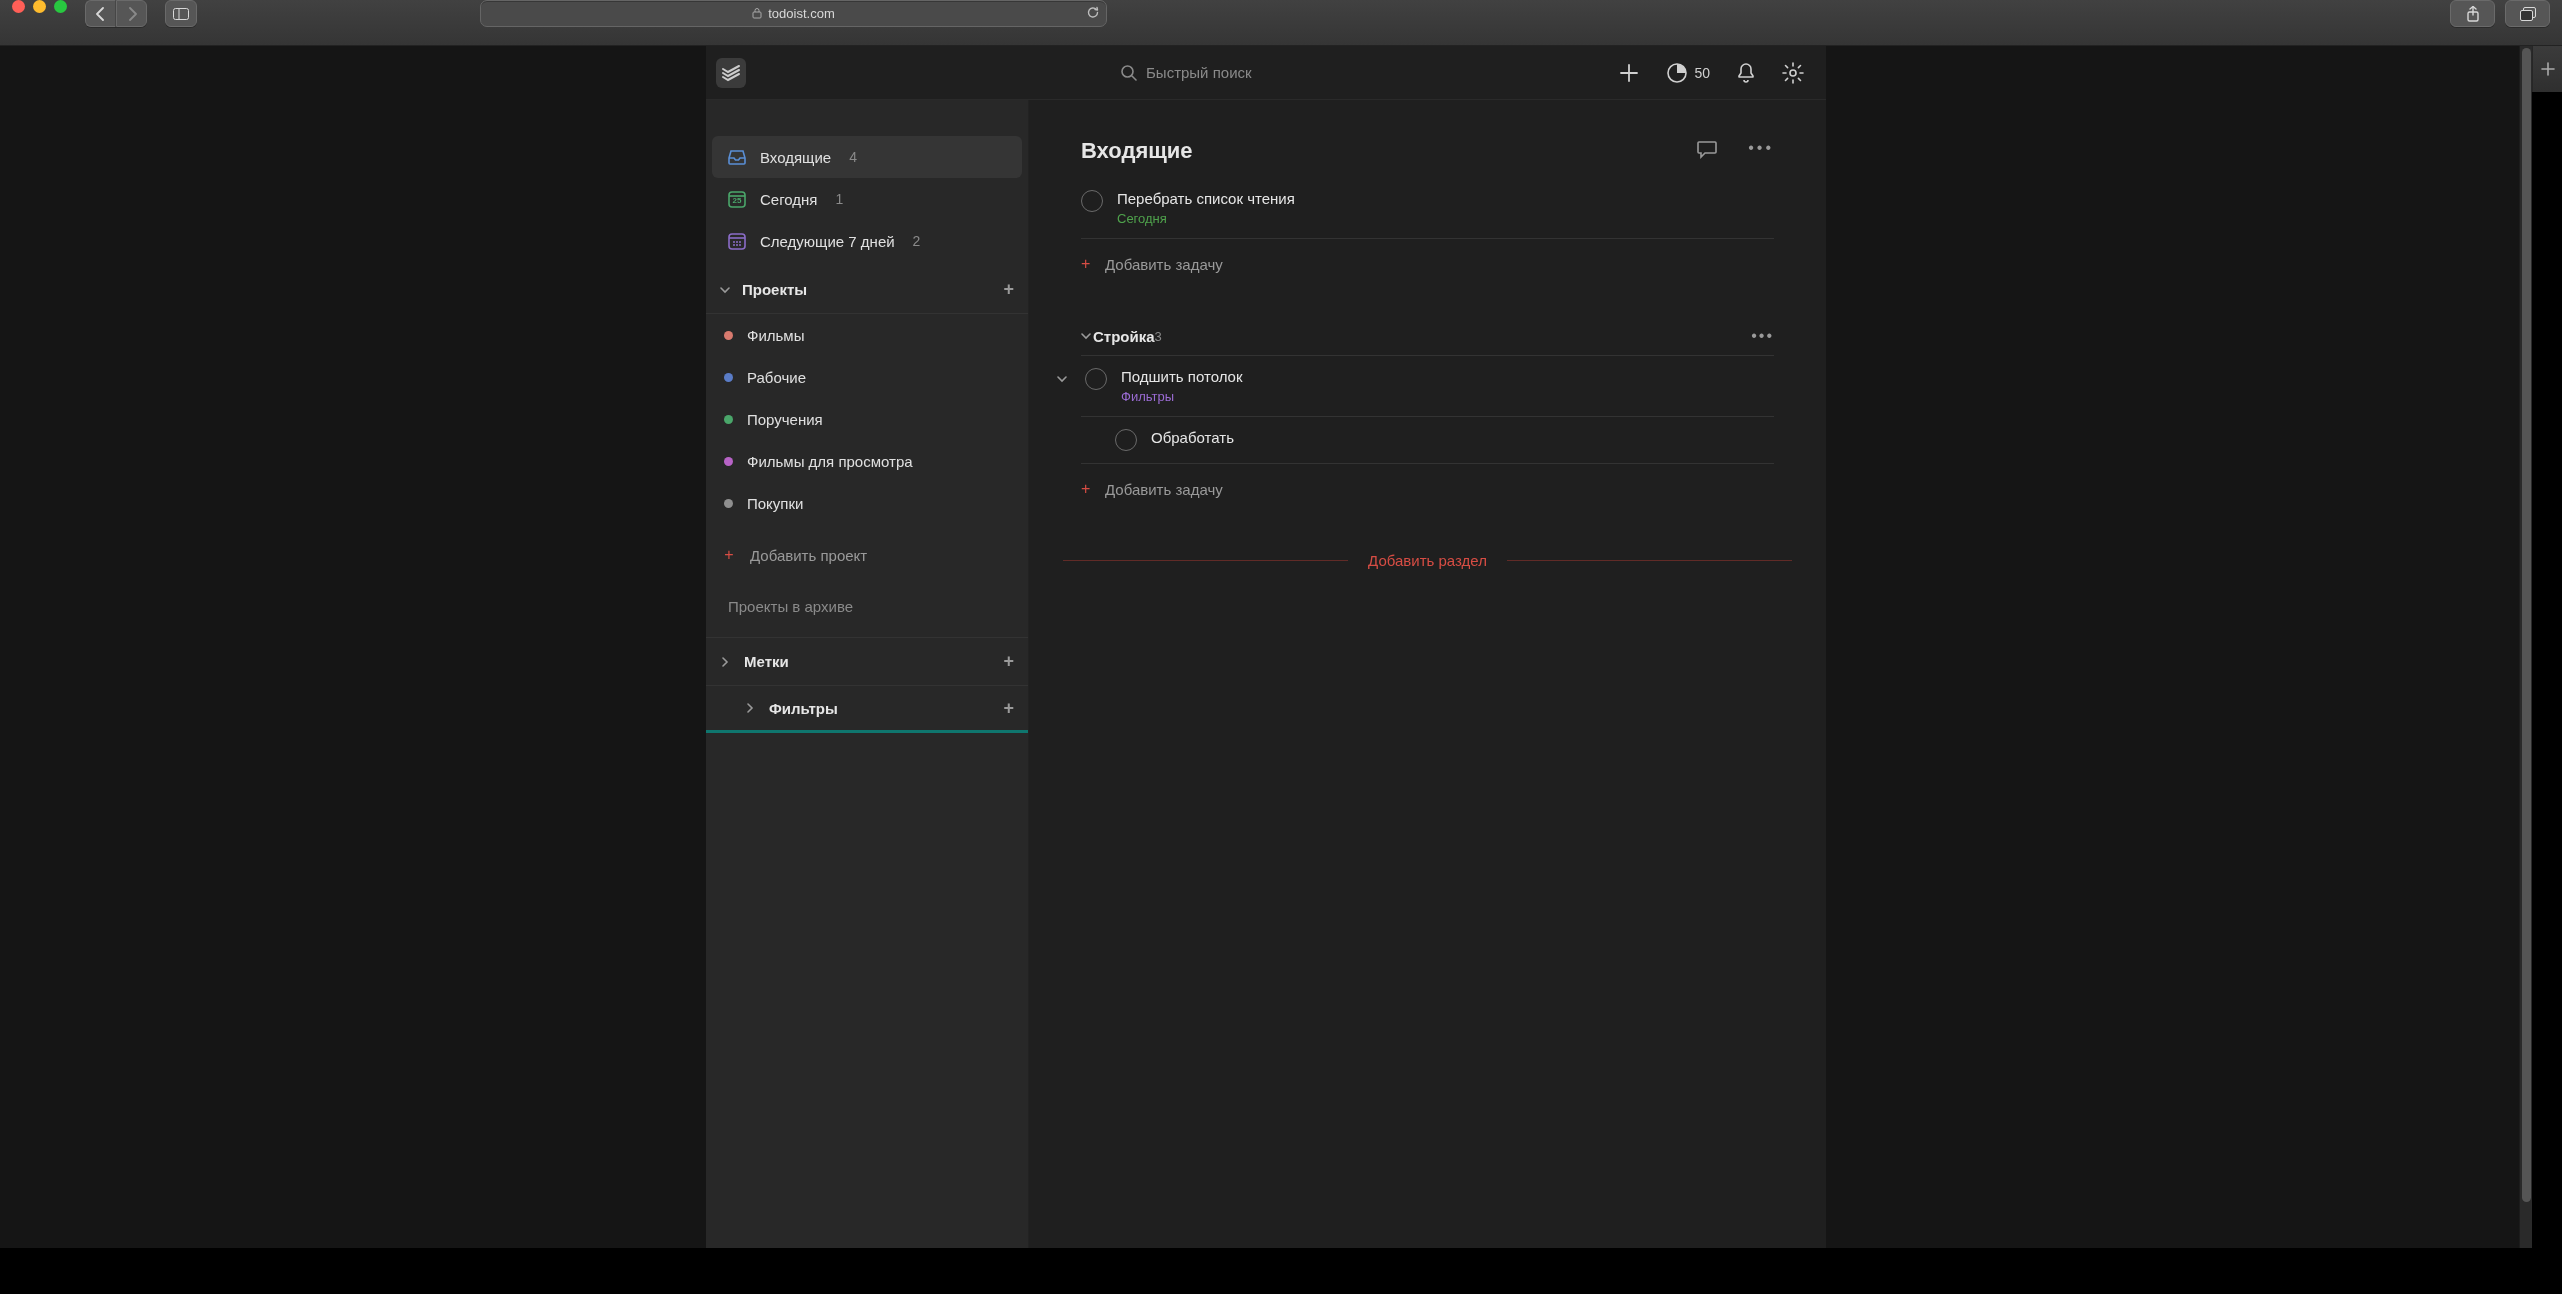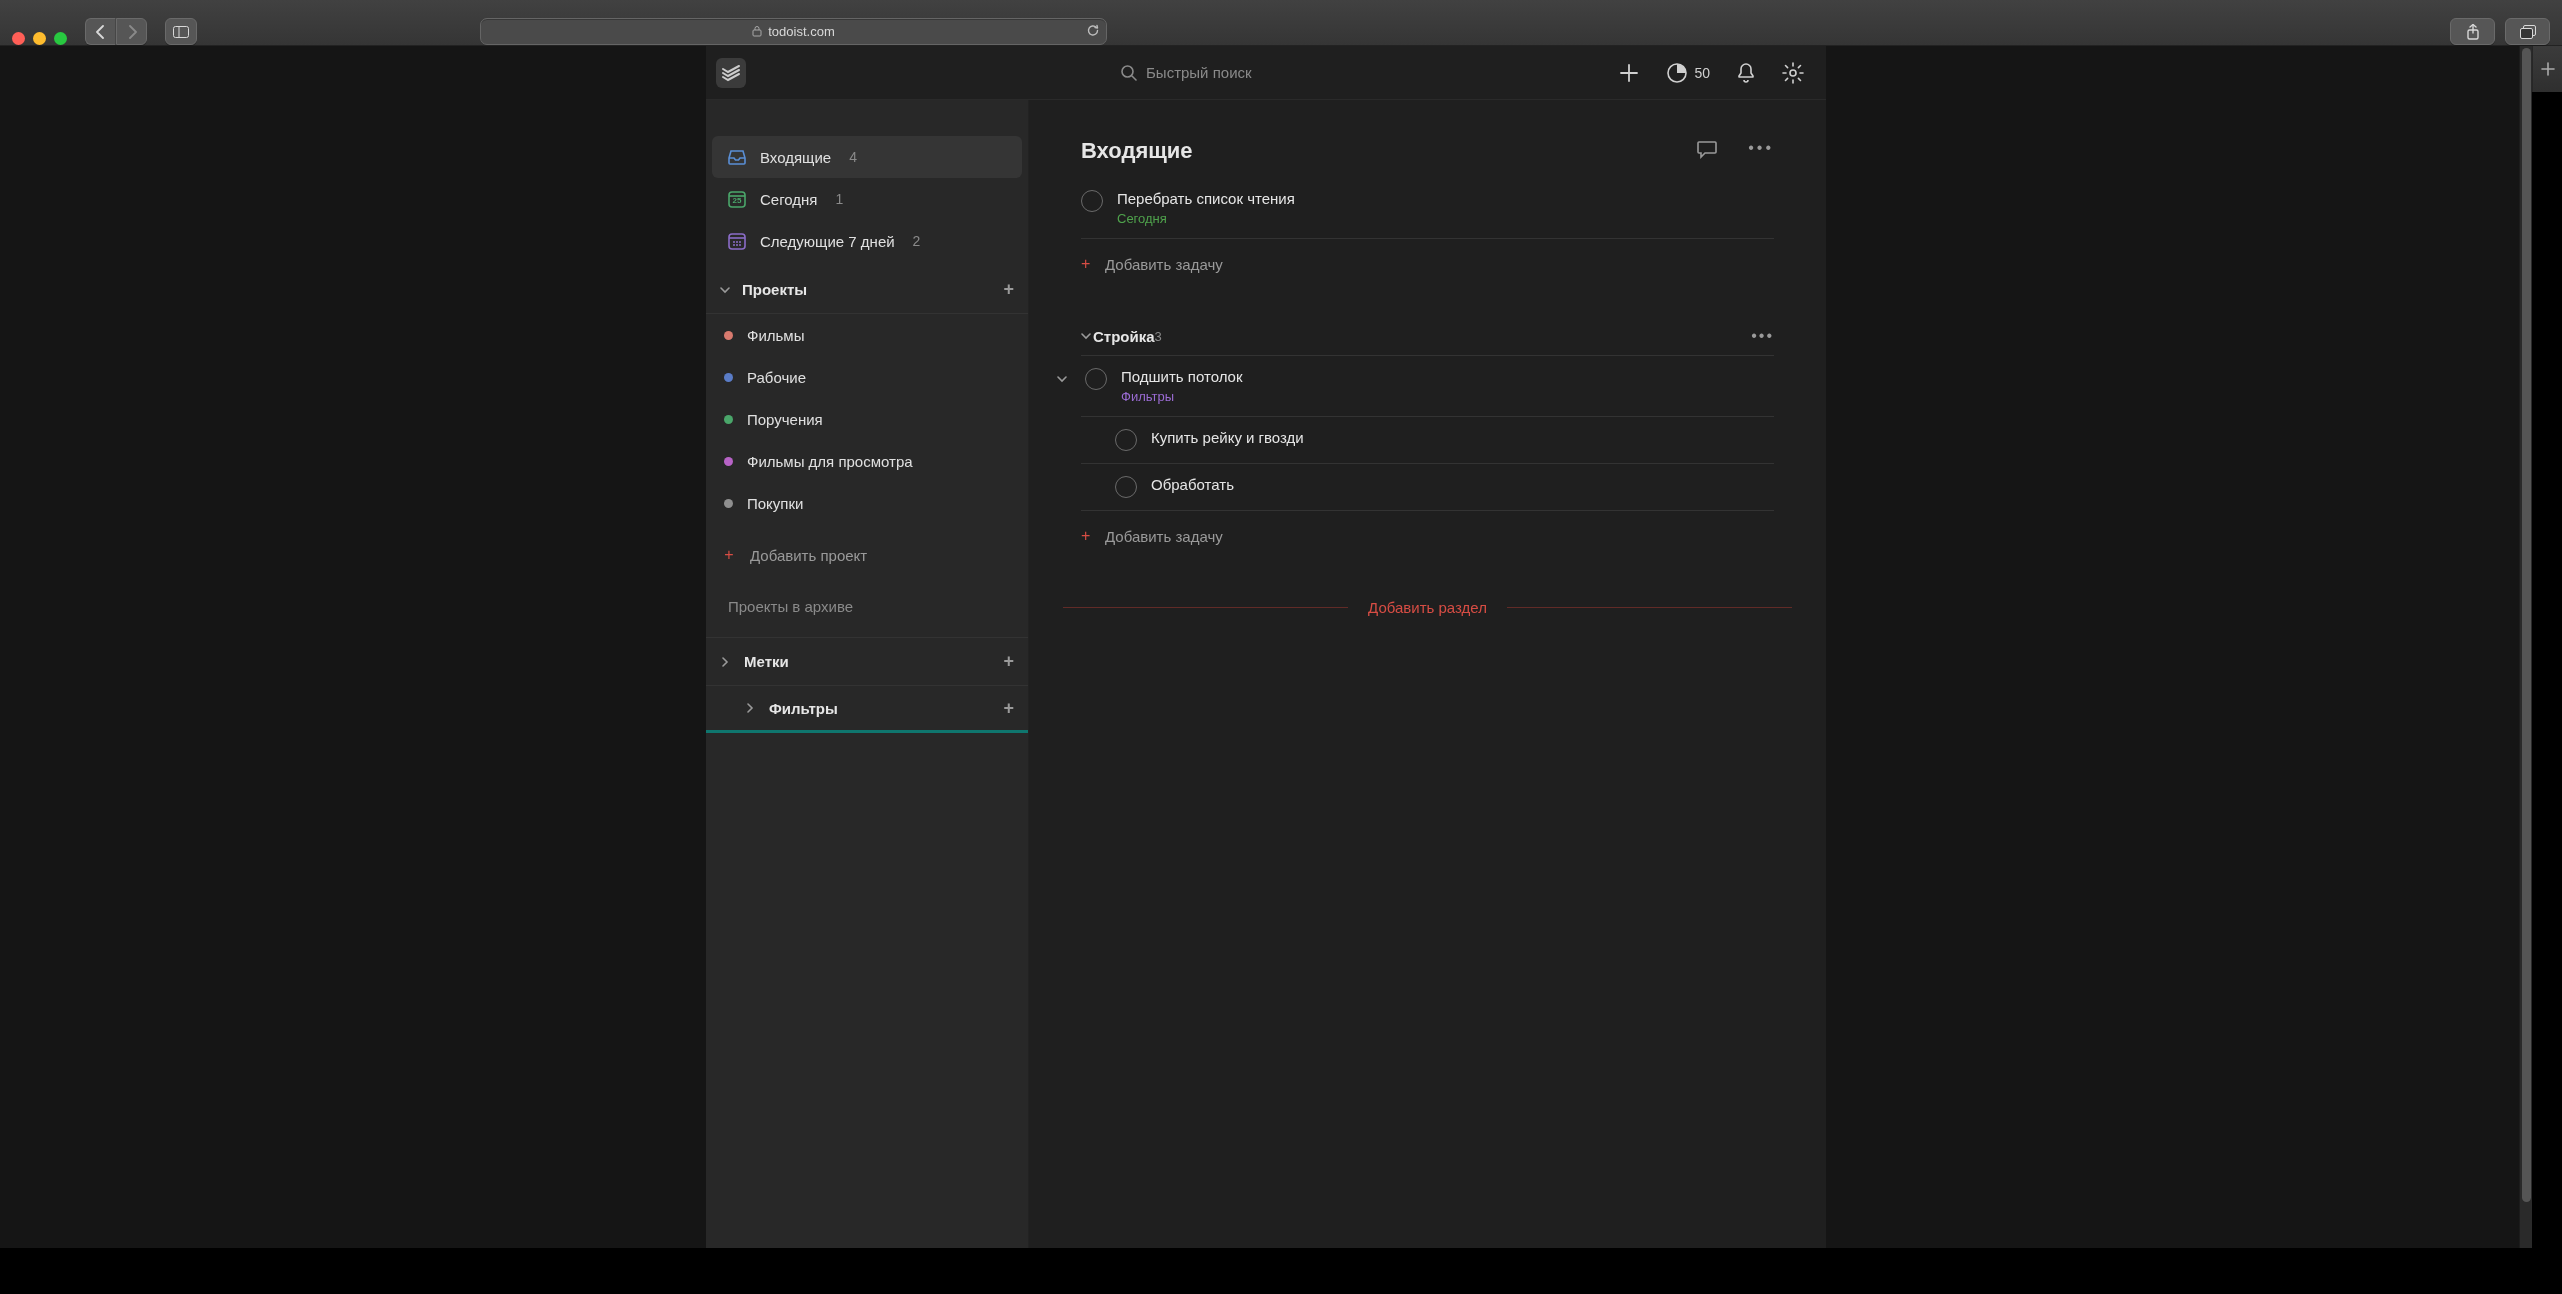--- a/index.html
+++ b/index.html
@@ -5,21 +5,21 @@
   * { box-sizing: border-box; margin: 0; padding: 0; }
   html, body { width: 100%; height: 100%; font-family: -apple-system, BlinkMacSystemFont, "Segoe UI", Helvetica, Arial, sans-serif; }
   body { background: #000; }
 
   
   .safari-toolbar {
     height: 46px;
     background: linear-gradient(#414141, #353535);
     border-bottom: 1px solid #222;
     display: flex;
-    align-items: flex-end;
+    align-items: flex-start;
     padding: 0 12px;
     gap: 8px;
   }
   .traffic-lights { display: flex; gap: 8px; margin-right: 10px; }
   .tl { width: 13px; height: 13px; border-radius: 50%; }
   .tl.red { background: #ff5f57; }
   .tl.yellow { background: #febc2e; }
   .tl.green { background: #28c840; }
 
   .tb-btn {
@@ -543,26 +543,20 @@
                   <path d="M1 3 L5 7 L9 3" stroke="currentColor" stroke-width="1.6" fill="none" stroke-linecap="round"></path>
                 </svg>
             </span>
             <span class="task-checkbox"></span>
             <div class="task-main">
               <span class="task-title">Подшить потолок</span>
               <span class="task-date future">Фильтры</span>
             </div>
           </div>
 
-          <div class="task-row sub-indent">
-            <span class="task-checkbox"></span>
-            <div class="task-main">
-              <span class="task-title">Купить рейку и гвозди</span>
-            </div>
-          </div>
 
           <div class="task-row sub-indent">
             <span class="task-checkbox"></span>
             <div class="task-main">
               <span class="task-title">Обработать</span>
             </div>
           </div>
 
           <div class="add-task">
             <span class="plus">+</span>

